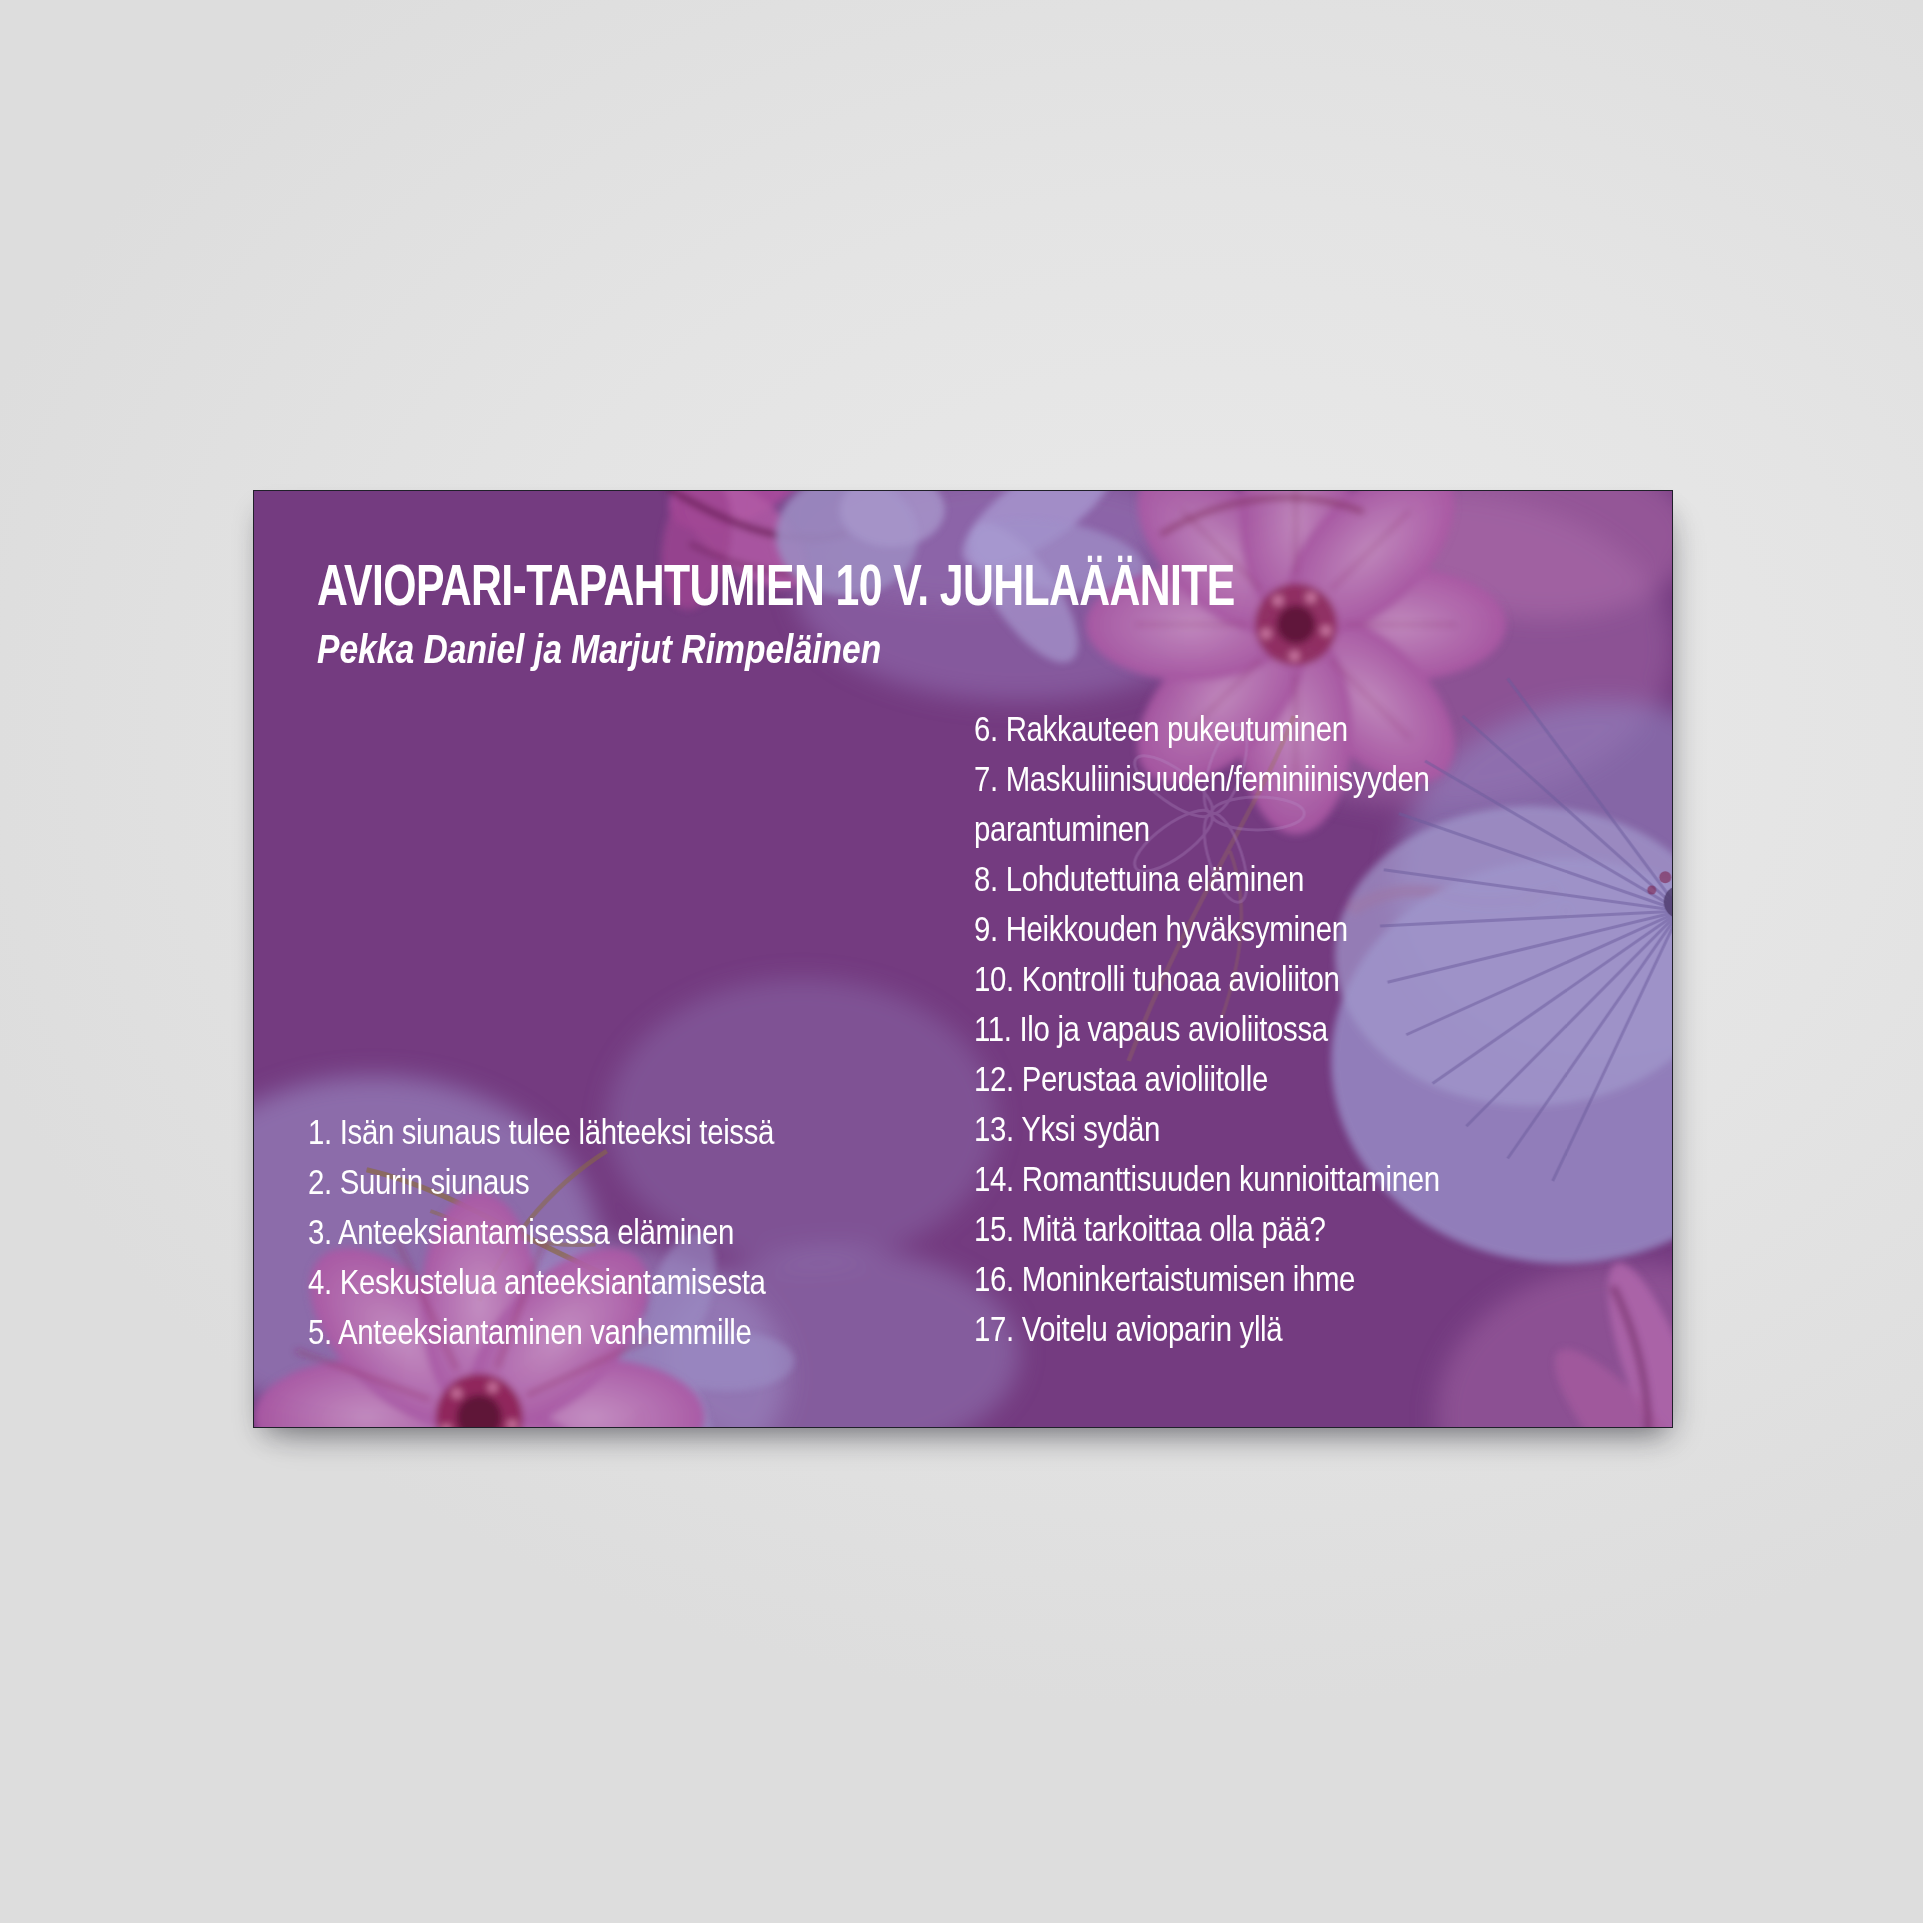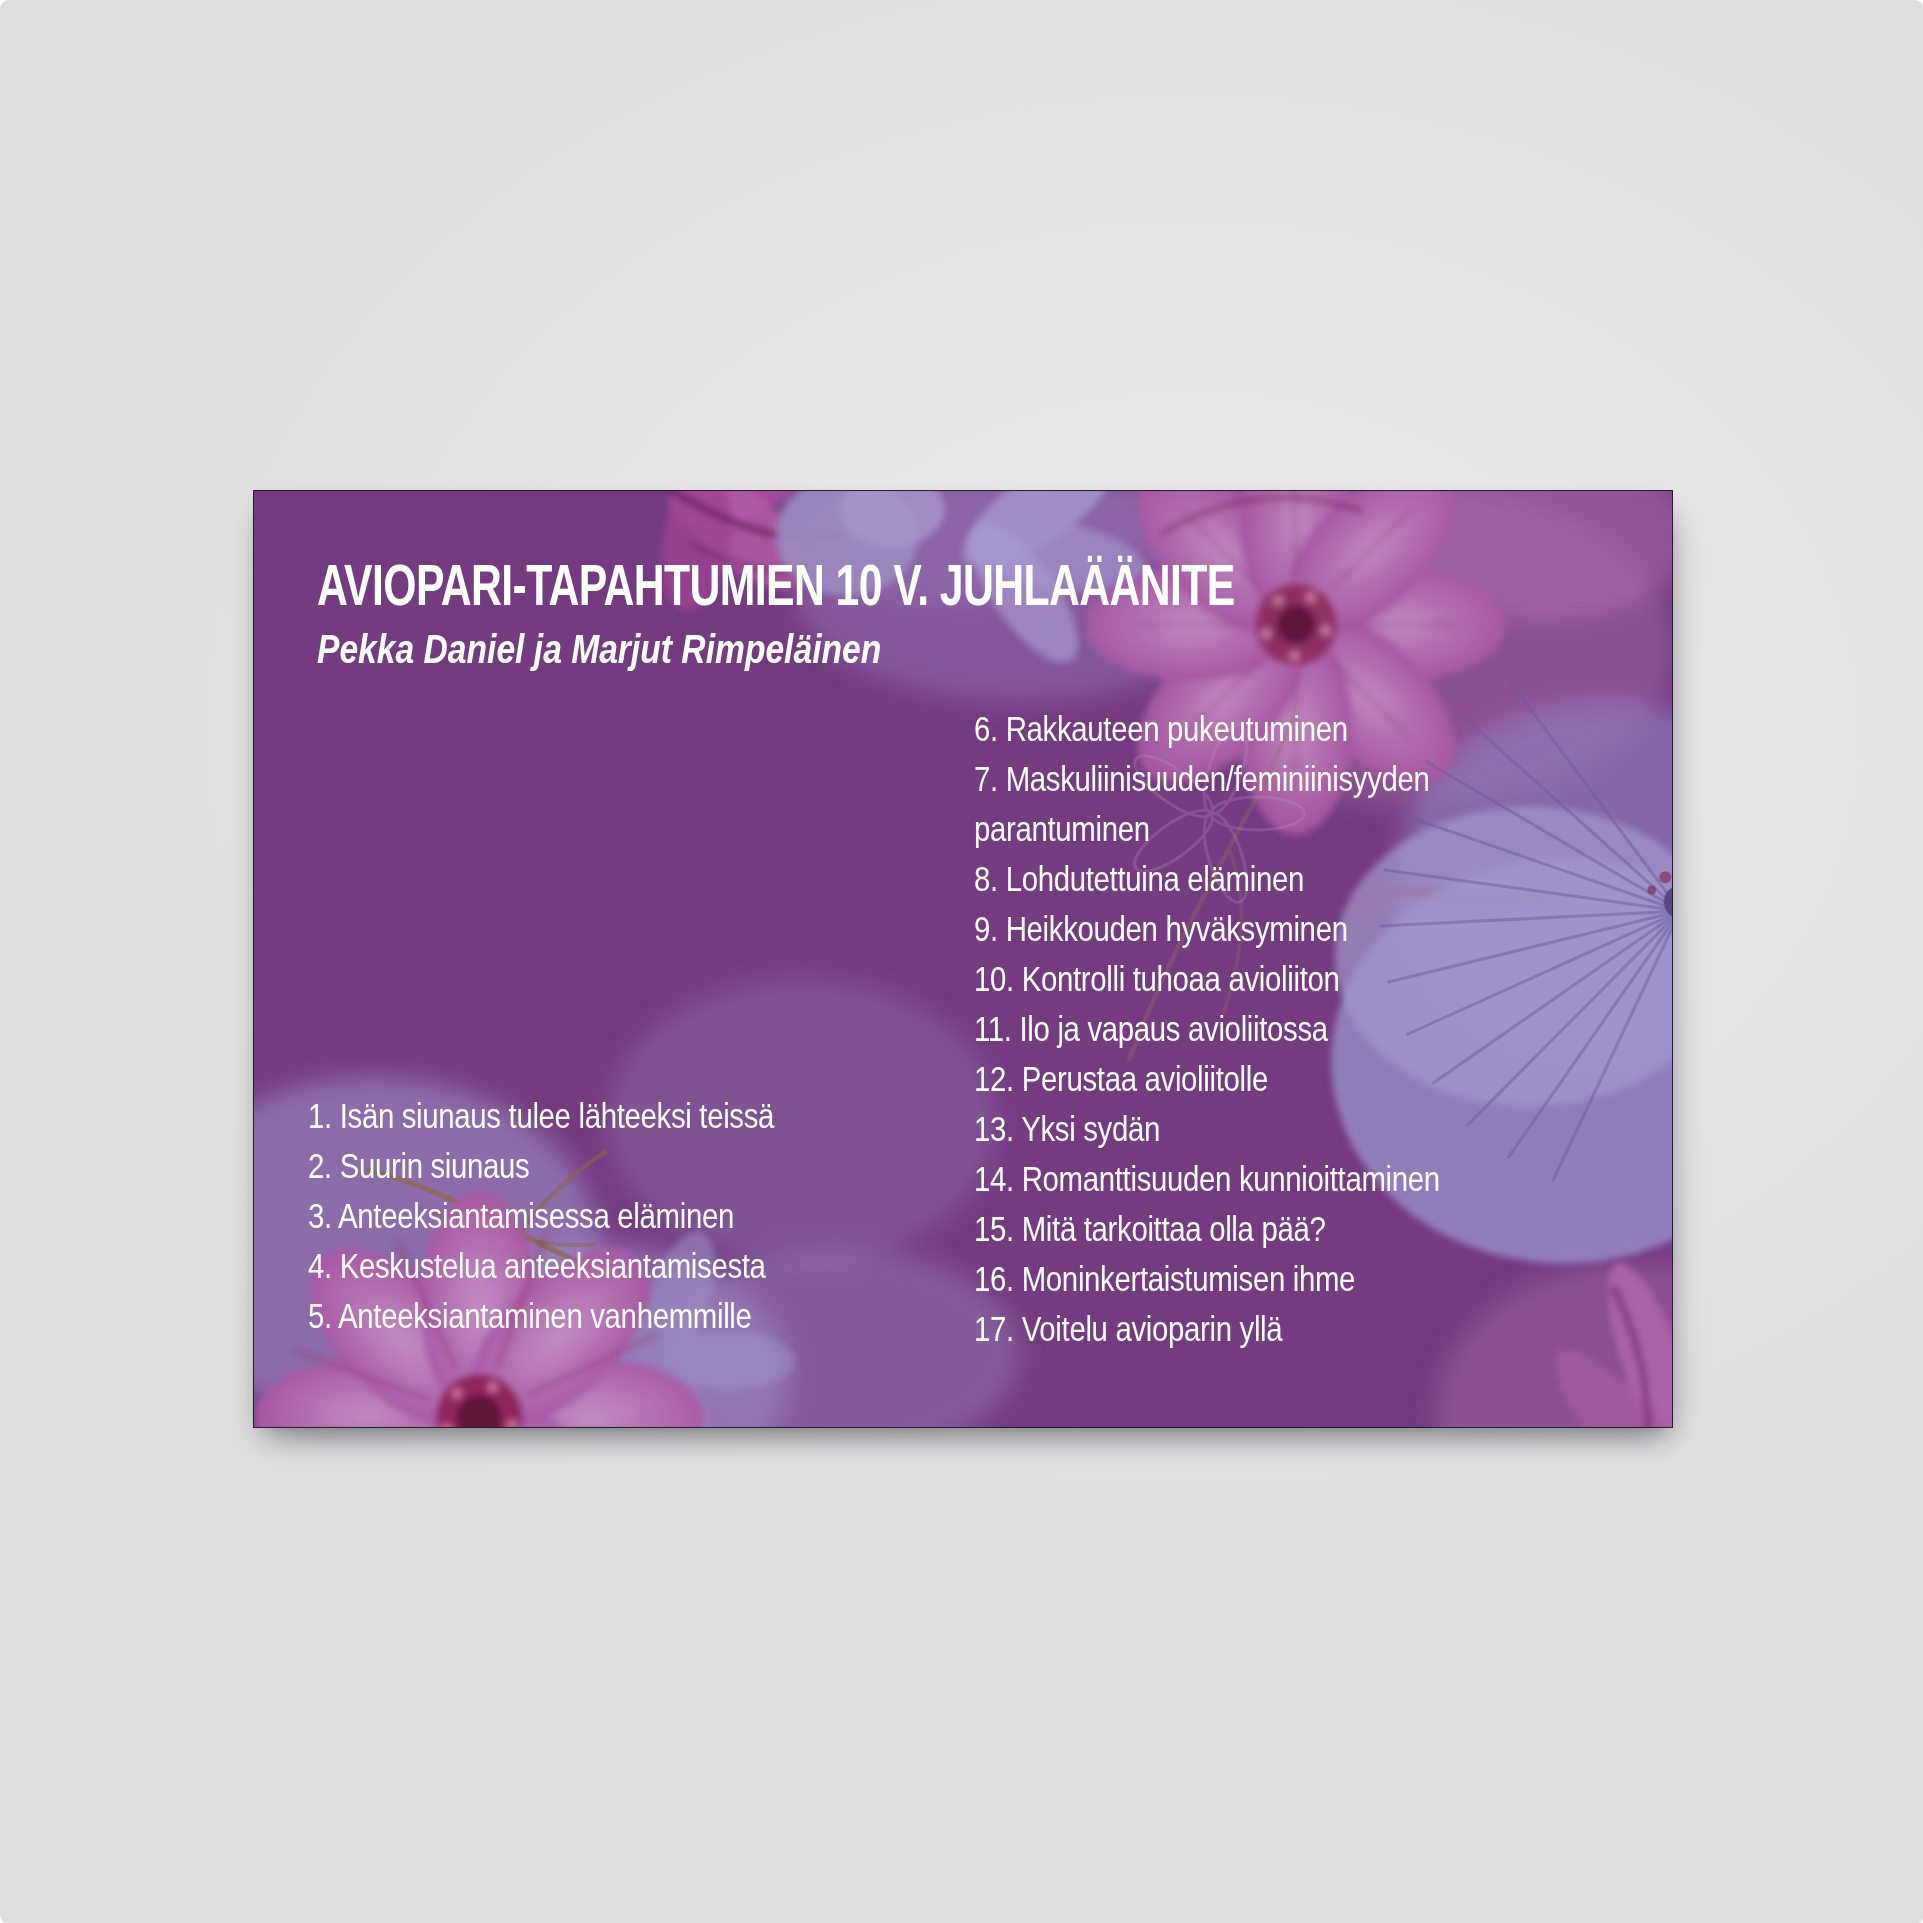--- a/index.html
+++ b/index.html
@@ -6,21 +6,20 @@
   body {
     width: 1924px; height: 1924px;
     font-family: "Liberation Sans", sans-serif;
     overflow: hidden;
   }
   .stage {
     position: relative;
     width: 1924px; height: 1924px;
     background: radial-gradient(1278px 977px at 62% 38%,
                 #eaeaea 0%, #e4e4e4 55%, #dddddd 100%);
-    border-radius: 9px;
   }
   .card {
     position: absolute;
     left: 253px; top: 490px;
     width: 1420px; height: 938px;
     box-sizing: border-box;
     background: var(--card-purple, #743b80);
     border: 1.5px solid var(--card-border, #20202a);
     box-shadow: 0 13.5px 25.6px -9px rgba(30,30,40,.42),
                 10.5px 19.5px 35px -15px rgba(30,30,40,.30);
@@ -45,21 +44,21 @@
   .col {
     position: absolute;
     color: var(--text-white, #fff);
     font-size: 35px; line-height: 50px;
   }
   .col .line {
     white-space: nowrap;
     transform: scaleX(.84); transform-origin: 0 50%;
     letter-spacing: -0.4px;
   }
-  .col-left  { left: 54px;  top: 600px; }
+  .col-left  { left: 54px;  top: 616px; }
   .col-right { left: 720px; top: 213px; }
 </style>
 </head>
 <body>
 
 <div class="stage">
   <div class="card">
 
     <svg class="art" viewBox="0 0 1889 1248" preserveAspectRatio="none">
       <defs>

